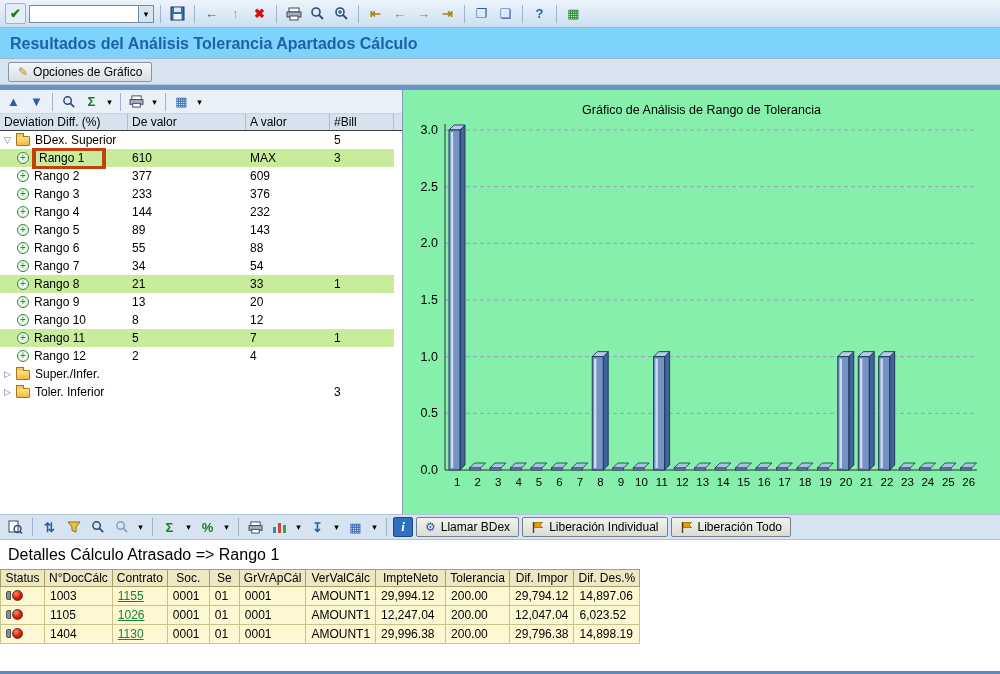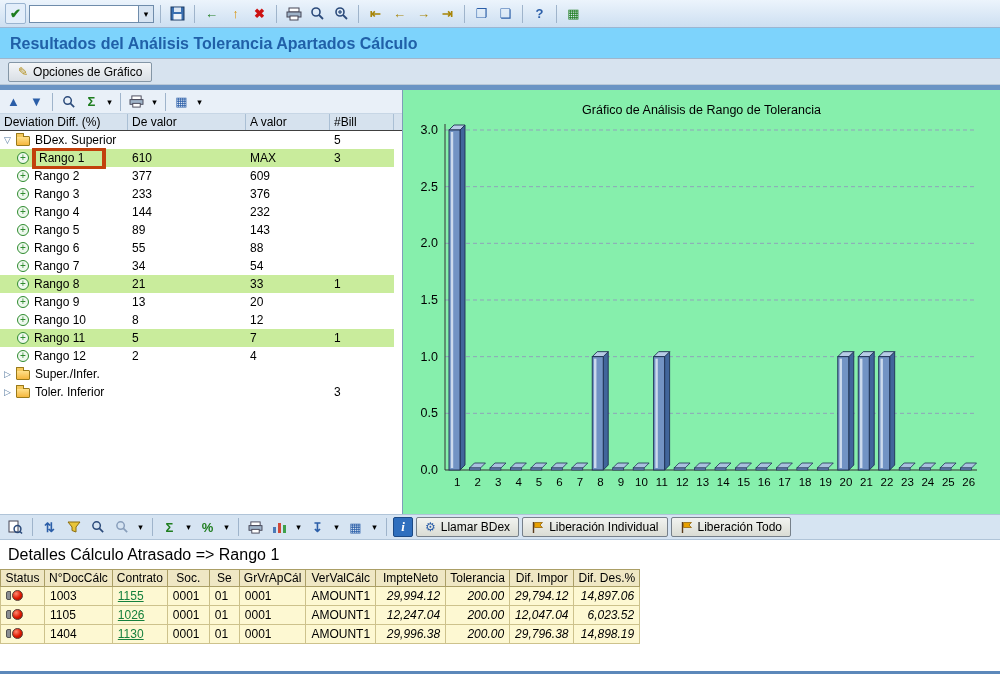--- a/index.html
+++ b/index.html
@@ -73,21 +73,21 @@
               color:#fff; font-family:"Liberation Serif",serif; font-style:italic; font-weight:bold; font-size:13px;
               display:inline-flex; align-items:center; justify-content:center; }
   
   .details { background:#fff; }
   .details-title { font-size:16px; padding:6px 8px 5px; color:#000; }
   table.dtable { border-collapse:collapse; table-layout:fixed; }
   .dtable th { background:#efe7c4; border:1px solid #ab9f66; font-weight:normal; font-size:12px; height:17px;
                padding:0 4px; text-align:center; overflow:hidden; white-space:nowrap; }
   .dtable td { background:#fdf8d2; border:1px solid #cdc28c; font-size:12px; height:19px; padding:0 5px;
                overflow:hidden; white-space:nowrap; }
-  .dtable td.num { text-align:right;font-style:italic; }
+  .dtable td.num { text-align:left; }
   .lnk { color:#15803d; text-decoration:underline; }
   .stat { display:inline-flex; align-items:center; gap:1px; }
   .led-off { width:5px; height:9px; background:#8b8f94; border:1px solid #555; border-radius:2px 0 0 2px; }
   .led-red { width:11px; height:11px; border-radius:50%; border:1px solid #58443c;
              background:radial-gradient(circle at 35% 30%, #ff8a70, #e01800 55%, #8c0d00); }
   .bottom-strip { position:absolute; bottom:0; left:0; right:0; height:3px; background:#5c88ba; }
 </style>
 </head>
 <body>
 

